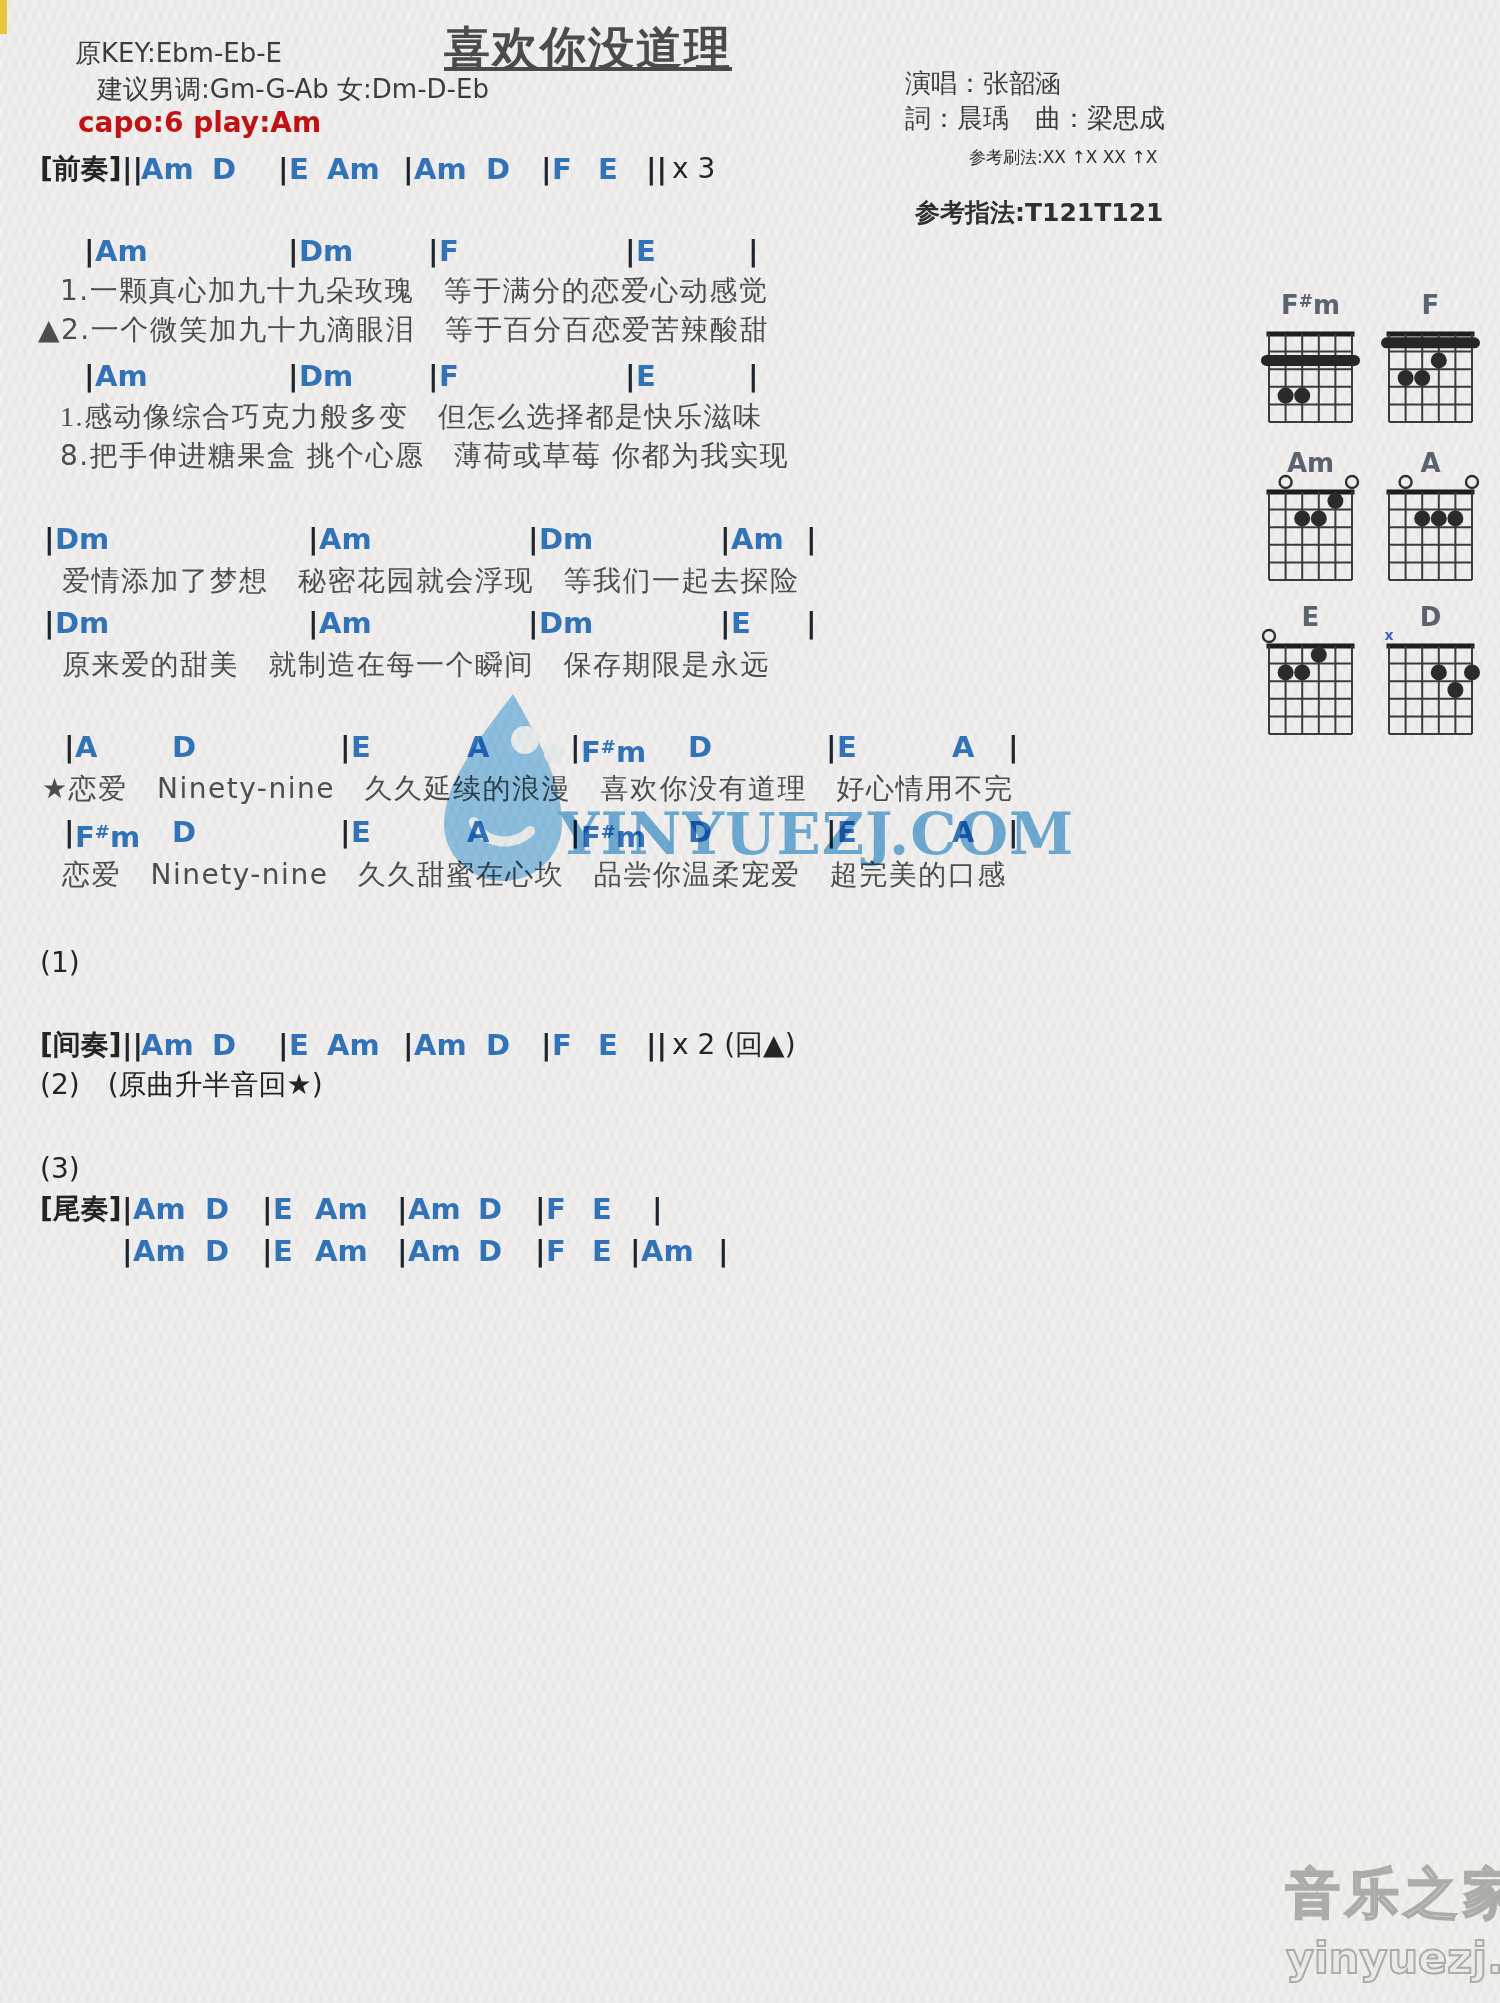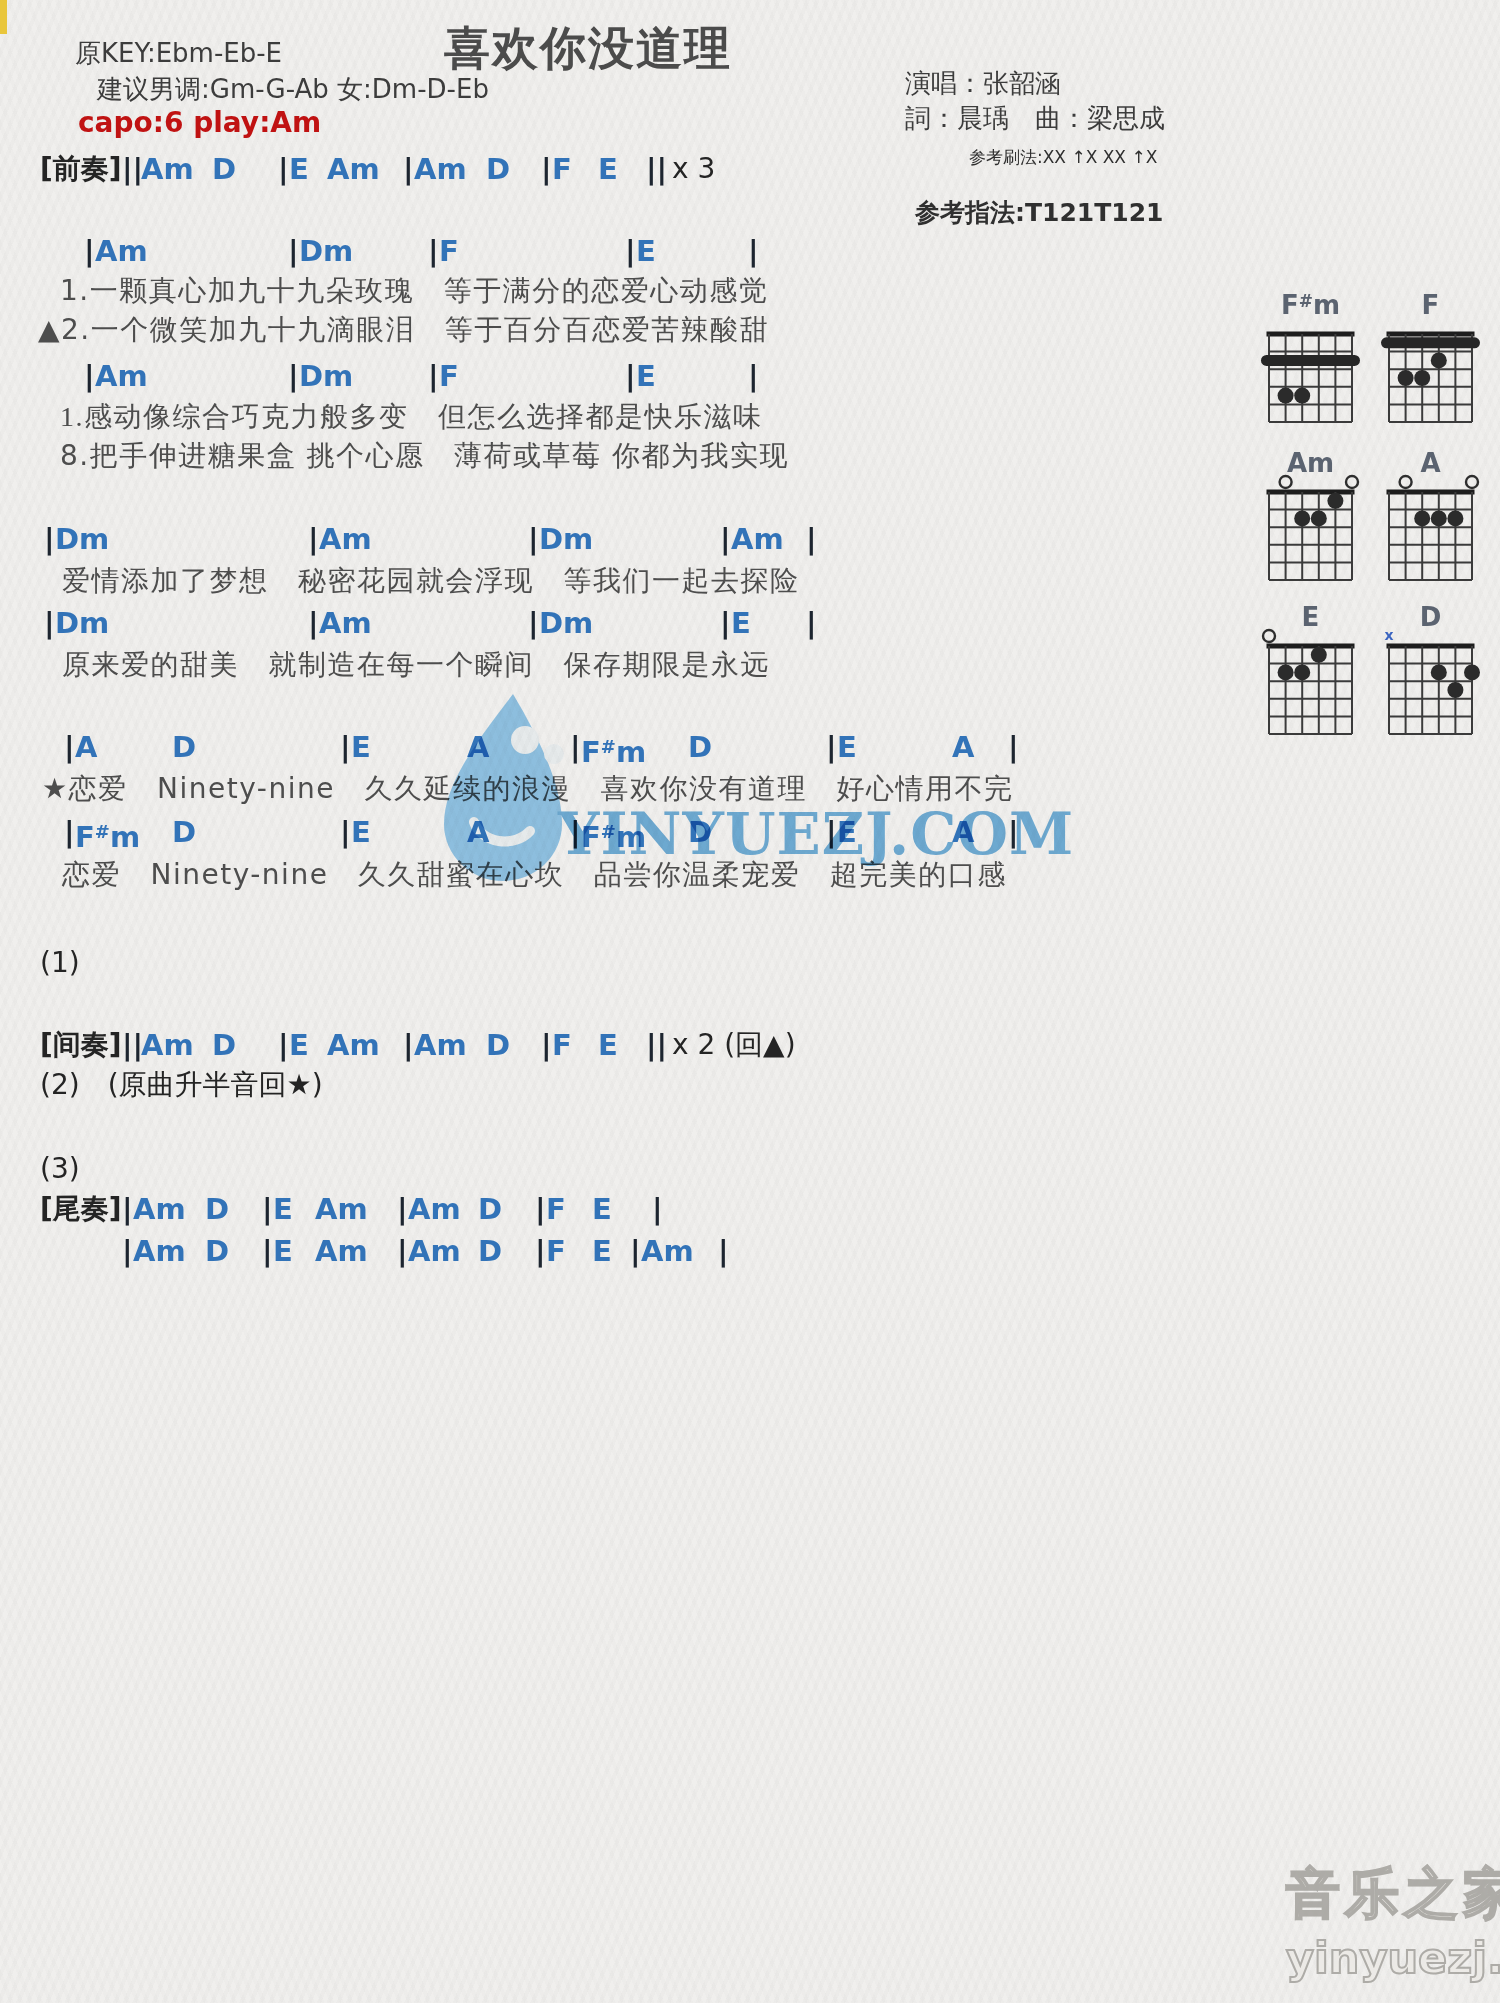--- a/index.html
+++ b/index.html
@@ -10,21 +10,21 @@
     background-image:
       repeating-linear-gradient(112deg, rgba(0,0,0,.015) 0 4px, transparent 4px 9px),
       repeating-linear-gradient(68deg, rgba(0,0,0,.012) 0 4px, transparent 4px 9px);
   }
   .corner-strip{position:absolute;left:0;top:0;width:7px;height:34px;background:#e9c63b;}
   
   .hdr{position:absolute;white-space:pre;color:#3c3c3c;}
   .key-info{left:75px;top:36px;font-size:26px;}
   .suggest{left:75px;top:72px;font-size:26px;margin-left:22px;}
   .capo{left:78px;top:106px;font-size:28px;font-weight:bold;color:#c01212;}
-  .title{left:588px;top:18px;transform:translateX(-50%);font-size:46px;font-weight:bold;color:#4b4b4b;letter-spacing:2px;}
+  .title{left:588px;top:18px;transform:translateX(-50%);font-size:46px;font-weight:bold;color:#4b4b4b;letter-spacing:2px;text-decoration:underline;}
   .singer{left:905px;top:66px;font-size:26px;}
   .credits{left:905px;top:101px;font-size:26px;}
   .strum{left:969px;top:146px;font-size:17px;font-weight:400;color:#2f2f2f;}
   .finger{left:915px;top:196px;font-size:25px;font-weight:600;color:#2f2f2f;}
   
   .line{position:absolute;left:0;top:0;width:100%;height:40px;}
   .tk{position:absolute;top:0;white-space:pre;line-height:38px;}
   .tk-chord{color:#3273b8;font-weight:600;font-size:29px;}
   .tk-bar{color:#1d2530;font-weight:600;font-size:29px;}
   .tk-label{color:#242424;font-weight:bold;font-size:28px;}

